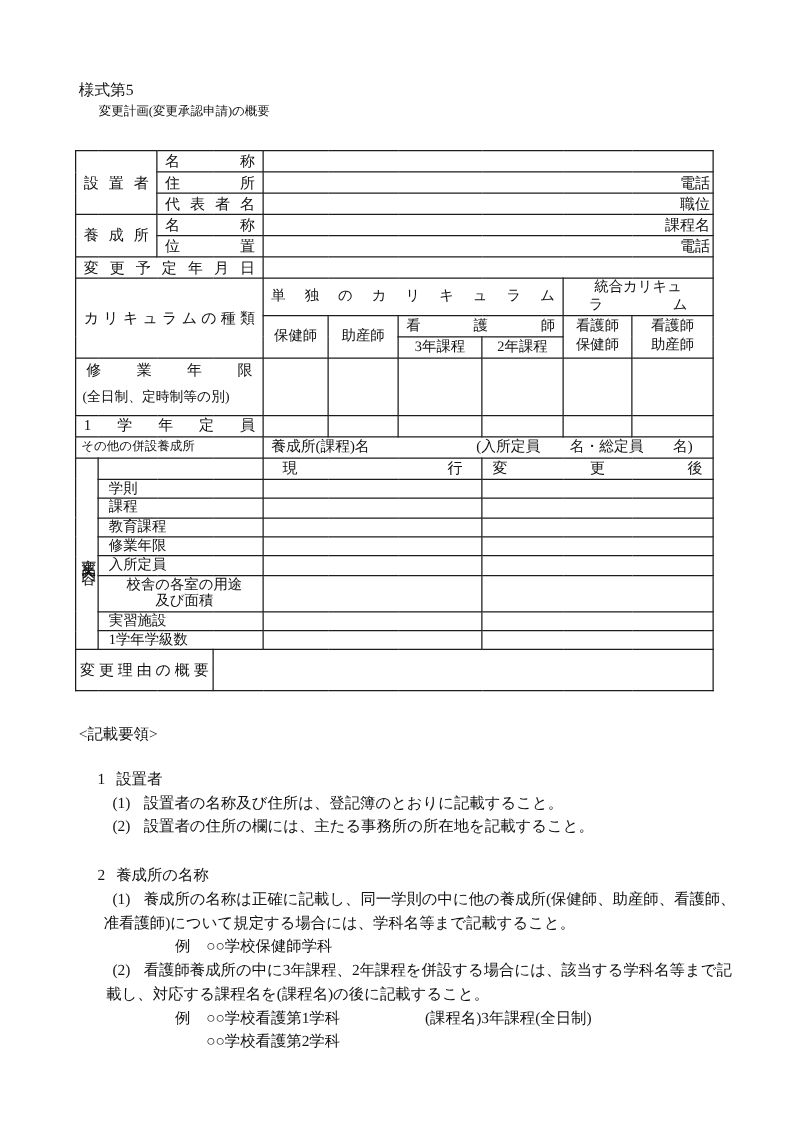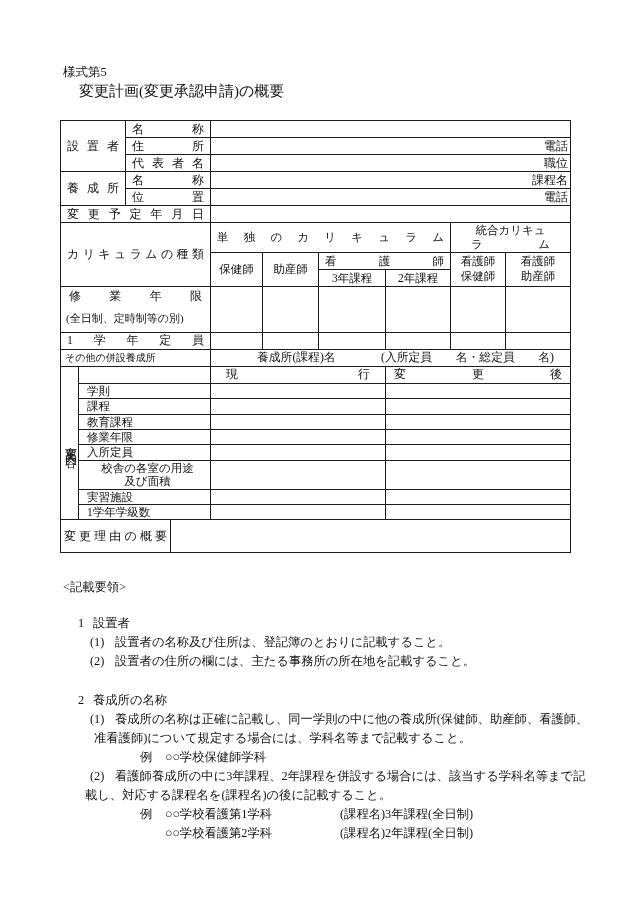--- a/index.html
+++ b/index.html
@@ -3,21 +3,21 @@
 <meta charset="utf-8">
 <style>
   html,body{margin:0;padding:0;background:#ffffff;}
   body{
     width:630px;height:916px;
     font-family:"Liberation Serif","DejaVu Serif",serif;
     color:#111;
   }
   .page{position:relative;width:630px;height:916px;background:#fff;overflow:hidden;}
   .form-no{position:absolute;left:63px;top:64px;font-size:12.5px;}
-  .doc-title{position:absolute;left:79px;top:82px;font-size:15px;}
+  .doc-title{position:absolute;left:79px;top:82px;font-size:10px;}
 
   table.form-table{
     position:absolute;left:60px;top:120px;width:510px;
     border-collapse:collapse;table-layout:fixed;
   }
   td{
     border:1px solid #1c1c1c;
     padding:0 2px;
     font-size:12px;
     vertical-align:middle;
@@ -38,31 +38,31 @@
   .sub-label{padding-left:8px;font-size:11.5px;margin-top:44px;}
   .sub-label .l{line-height:13px;text-align:center;}
   .vert{
     writing-mode:vertical-rl;
     margin:0 auto;
     font-size:12px;
     letter-spacing:3px;
   }
   .tall-label .ln1{text-align:justify;text-align-last:justify;padding:0 6px;margin-top:2px;}
   .tall-label .ln2{font-size:11px;padding-left:3px;margin-top:8px;white-space:nowrap;}
-  .coloc{display:flex;align-items:flex-start;font-size:11.8px;margin-left:40px;}
+  .coloc{display:flex;align-items:flex-start;font-size:11.8px;}
   .coloc .nm{flex:1 1 auto;padding-left:4px;white-space:nowrap;}
   .coloc .cp{flex:0 0 187px;white-space:nowrap;}
 
   .notes{position:absolute;left:63px;top:578px;width:530px;font-size:12.3px;line-height:19px;}
   .notes .heading{margin-bottom:17px;font-family:Liberation Serif, serif;}
   .sec-head{display:flex;margin-left:15px;margin-top:4px;}
   .sec-num{width:15px;flex:none;}
   .item{display:flex;margin-left:27px;}
   .item-num{width:25px;flex:none;}
-  .cont1{margin-left:31px;}
+  .cont1{margin-left:20px;}
   .cont2{margin-left:22px;}
   .example{display:flex;margin-left:77px;}
   .ex-label{width:25px;flex:none;}
   .ex-name{width:175px;flex:none;}
   .sec2{margin-top:20px;}
 </style>
 </head>
 <body>
 
 <div class="page">
@@ -264,17 +264,16 @@
     </div>
     <div class="cont2">載し、対応する課程名を(課程名)の後に記載すること。</div>
     <div class="example">
       <span class="ex-label">例</span>
       <span class="ex-name">○○学校看護第1学科</span>
       <span>(課程名)3年課程(全日制)</span>
     </div>
     <div class="example">
       <span class="ex-label"></span>
       <span class="ex-name">○○学校看護第2学科</span>
-      <span>(課程名)2年課程(全日制)</span>
     </div>
   </div>
 
 </div>
 
 </body></html>

